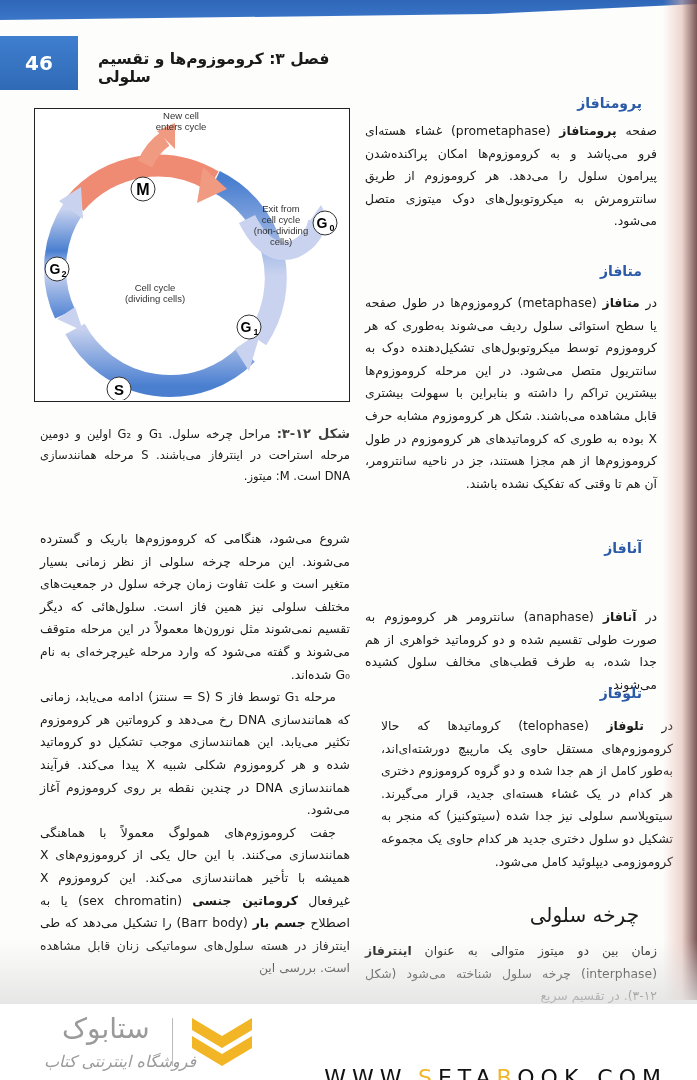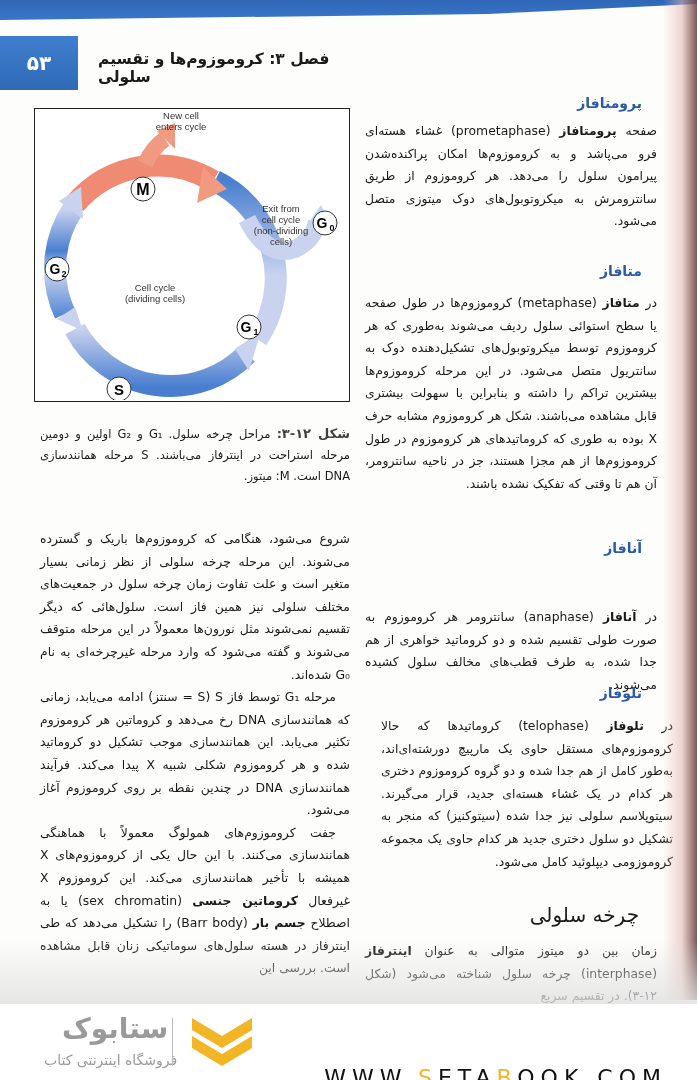--- a/index.html
+++ b/index.html
@@ -61,32 +61,32 @@
   }
   .footer .url {
     position:absolute; right:30px; top:42px; font-size:22px; letter-spacing:6px; color:#111;
     font-family:"DejaVu Sans", sans-serif;
     margin-top:19px;
   }
   .footer .url .hl { color:#f2b526; }
   .logo {
     position:absolute; left:30px; top:8px; width:240px; height:60px;
   }
-  .logo .name { position:absolute; left:32px; top:0; font-size:28px; color:#9a9a9a; font-weight:bold; direction:rtl;}
-  .logo .sub { position:absolute; left:14px; top:40px; font-size:14px; color:#9a9a9a; direction:rtl;}
+  .logo .name { position:absolute; left:32px; top:0; font-size:28px; color:#9a9a9a; font-weight:normal; direction:rtl;}
+  .logo .sub { position:absolute; left:14px; top:40px; font-size:16px; color:#9a9a9a; direction:rtl;font-style:italic;}
   .logo .sep { position:absolute; left:142px; top:6px; width:1px; height:48px; background:#bbb; }
   .logo .mark { position:absolute; left:160px; top:2px; }
 </style>
 </head>
 <body>
 
 <div class="topband"></div>
 
 <div class="page-num-box">
-  <span>۵۳</span>
+  <span>46</span>
 </div>
 <div class="chapter-title">فصل ۳: کروموزوم‌ها و تقسیم سلولی</div>
 
 <div class="figure-box">
   <svg width="313" height="291" viewBox="0 0 313 291">
     <defs>
       <linearGradient id="gBlue" x1="0" y1="0" x2="0" y2="1">
         <stop offset="0" stop-color="#c7d1ee"></stop>
         <stop offset="1" stop-color="#4a7fd0"></stop>
       </linearGradient>

